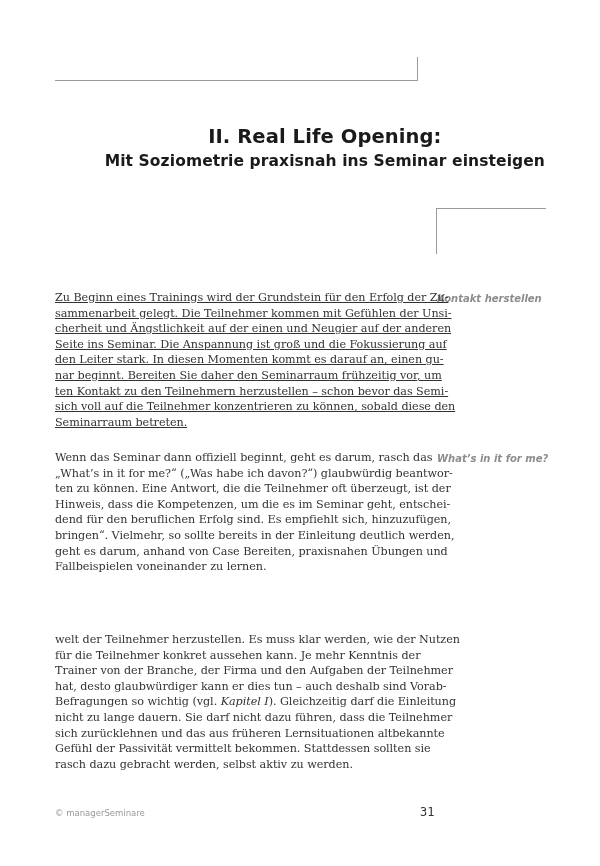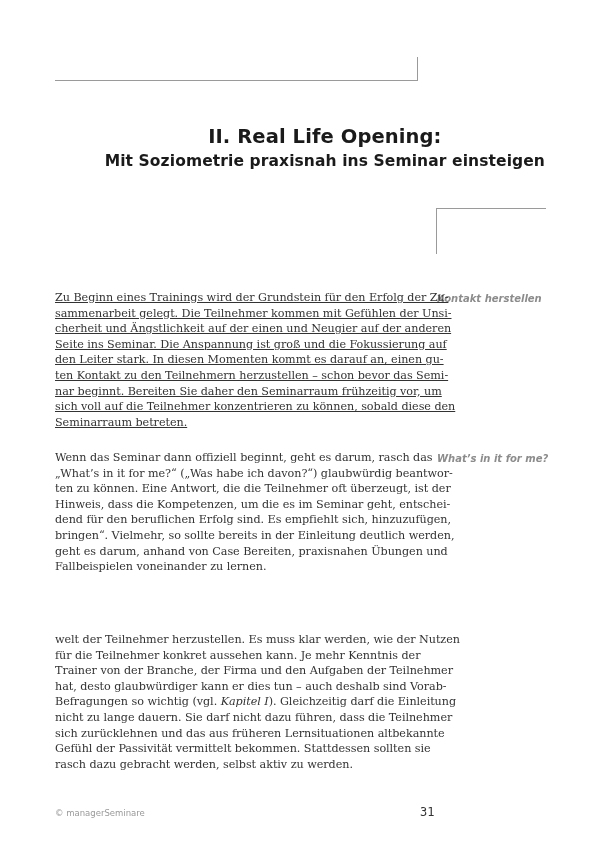--- a/index.html
+++ b/index.html
@@ -29,22 +29,22 @@
 
 <div class="margin-note" style="top:293px;">Kontakt herstellen</div>
 <div class="margin-note" style="top:453px;">What’s in it for me?</div>
 
 <div class="body-text" style="top:290px;text-decoration:underline;">
     <span class="ln">Zu Beginn eines Trainings wird der Grundstein für den Erfolg der Zu-</span>
     <span class="ln">sammenarbeit gelegt. Die Teilnehmer kommen mit Gefühlen der Unsi-</span>
     <span class="ln">cherheit und Ängstlichkeit auf der einen und Neugier auf der anderen</span>
     <span class="ln">Seite ins Seminar. Die Anspannung ist groß und die Fokussierung auf</span>
     <span class="ln">den Leiter stark. In diesen Momenten kommt es darauf an, einen gu-</span>
+    <span class="ln">nar beginnt. Bereiten Sie daher den Seminarraum frühzeitig vor, um</span>
     <span class="ln">ten Kontakt zu den Teilnehmern herzustellen – schon bevor das Semi-</span>
-    <span class="ln">nar beginnt. Bereiten Sie daher den Seminarraum frühzeitig vor, um</span>
     <span class="ln">sich voll auf die Teilnehmer konzentrieren zu können, sobald diese den</span>
     <span class="ln">Seminarraum betreten.</span>
   </div>
 <div class="body-text" style="top:450px;">
     <span class="ln">Wenn das Seminar dann offiziell beginnt, geht es darum, rasch das</span>
     <span class="ln">„What’s in it for me?“ („Was habe ich davon?“) glaubwürdig beantwor-</span>
     <span class="ln">ten zu können. Eine Antwort, die die Teilnehmer oft überzeugt, ist der</span>
     <span class="ln">Hinweis, dass die Kompetenzen, um die es im Seminar geht, entschei-</span>
     <span class="ln">dend für den beruflichen Erfolg sind. Es empfiehlt sich, hinzuzufügen,</span>
     <span class="ln">bringen“. Vielmehr, so sollte bereits in der Einleitung deutlich werden,</span>

